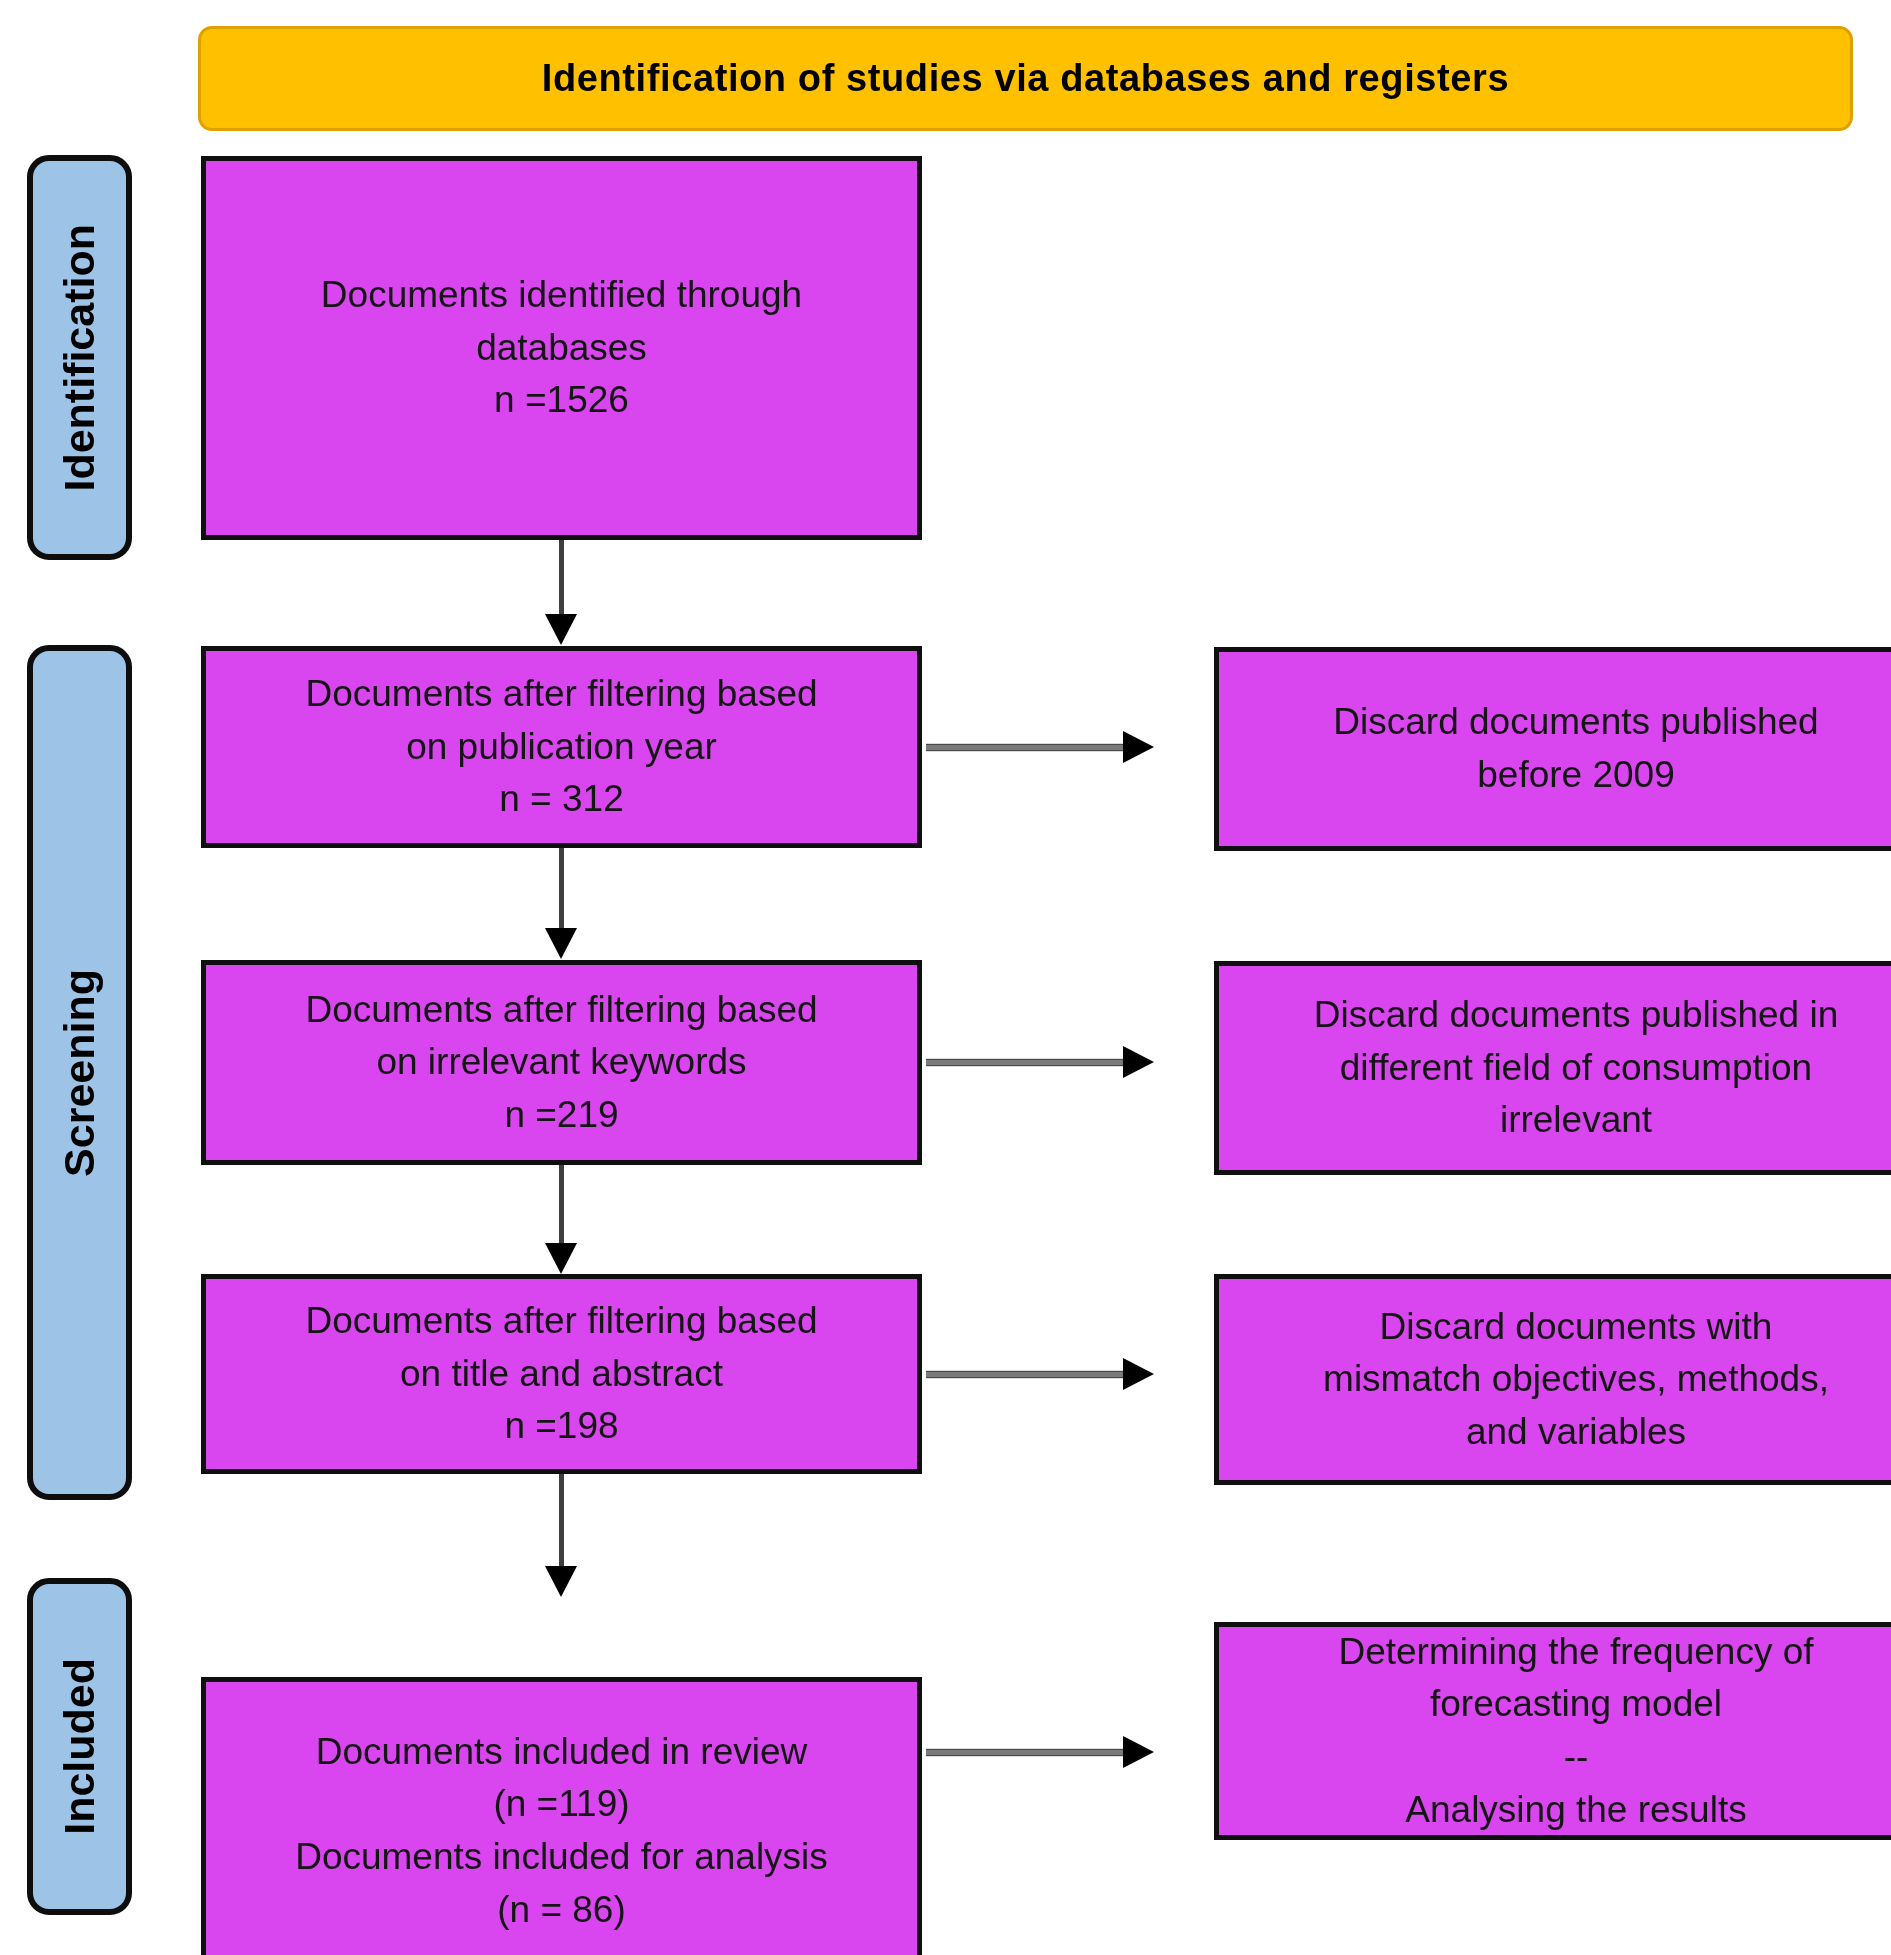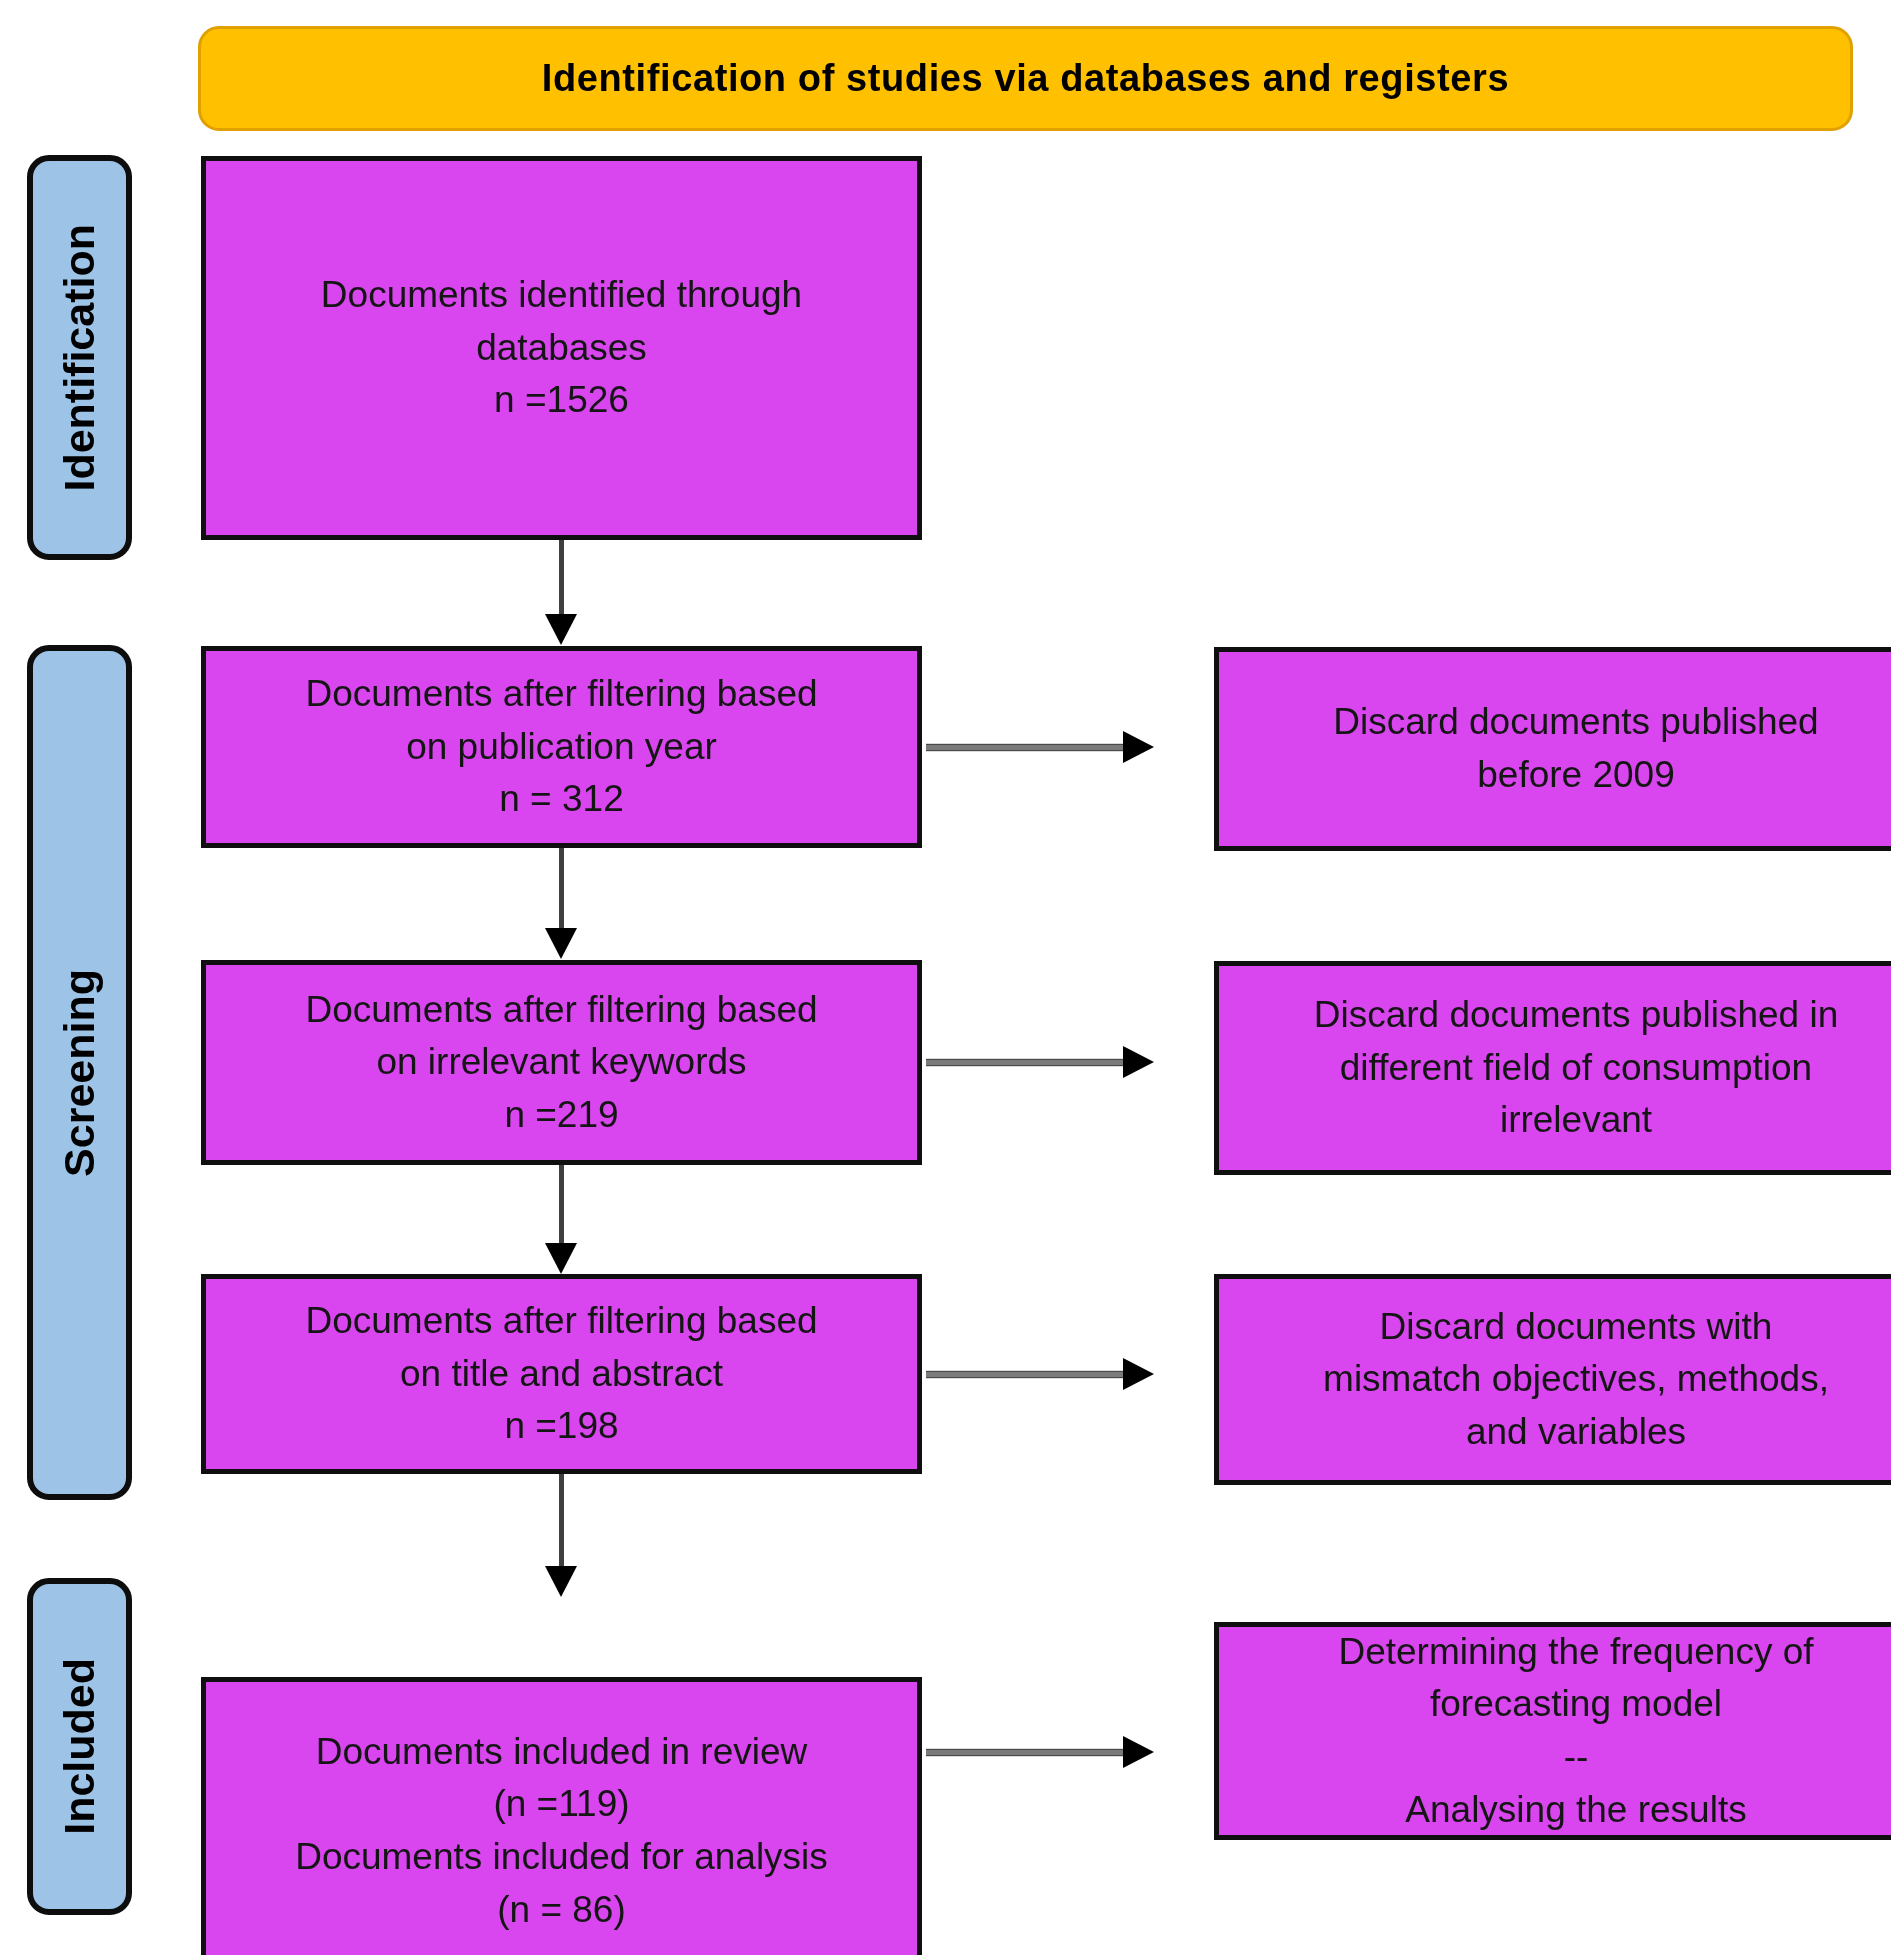--- a/index.html
+++ b/index.html
@@ -9,21 +9,21 @@
     background:#ffffff;
     font-family:"Liberation Sans","DejaVu Sans",sans-serif;
     color:#111;
     overflow:hidden;
   }
   
   .banner{
     position:absolute;left:198px;top:25.6px;width:1655px;height:105px;
     background:#FFC000;
     border:3.5px solid #dfa000;
-    border-radius:21px;
+    border-radius:14px;
     box-sizing:border-box;
     display:flex;align-items:center;justify-content:center;
   }
   .banner .txt{
     font-size:38px;font-weight:bold;color:#000;
     letter-spacing:0.6px;text-align:center;
   }
   
   .stage{
     position:absolute;left:27px;width:105px;

